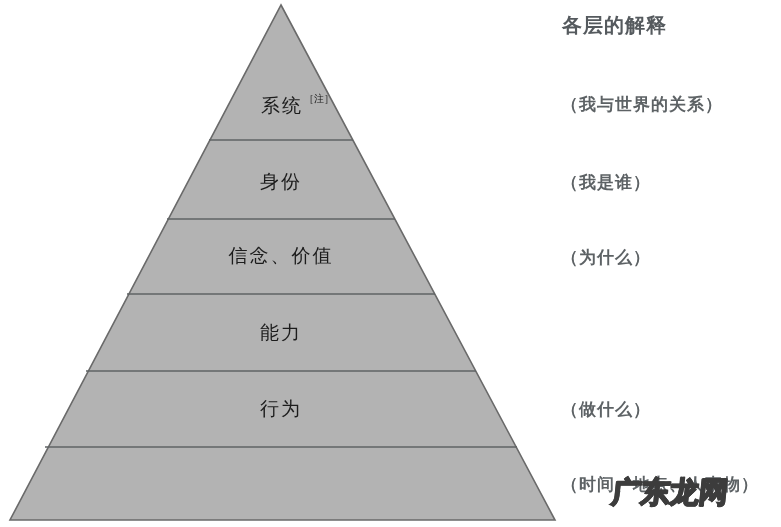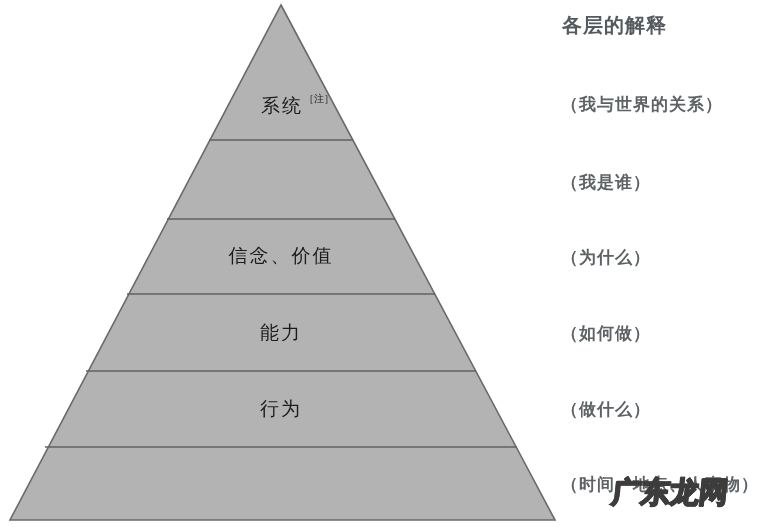--- a/index.html
+++ b/index.html
@@ -122,20 +122,23 @@
       <line x1="167" y1="219" x2="395" y2="219" stroke="#5f6365" stroke-width="1.5"></line>
       <line x1="127" y1="294" x2="435" y2="294" stroke="#5f6365" stroke-width="1.5"></line>
       <line x1="86" y1="371" x2="476" y2="371" stroke="#5f6365" stroke-width="1.5"></line>
       <line x1="45" y1="447" x2="517" y2="447" stroke="#5f6365" stroke-width="1.5"></line>
     </svg>
 
     <div class="band-wrap pyramid-label" style="top:96px;padding-left:16px;">
       <span class="lbl-text">系统</span><span class="lbl-note">［注］</span>
     </div>
 
+    <div class="band-wrap pyramid-label" style="top:172px;">
+      <span class="lbl-text">身份</span>
+    </div>
 
     <div class="band-wrap pyramid-label" style="top:246px;">
       <span class="lbl-text">信念、价值</span>
     </div>
 
     <div class="band-wrap pyramid-label" style="top:323px;">
       <span class="lbl-text">能力</span>
     </div>
 
     <div class="band-wrap pyramid-label" style="top:399px;">
@@ -147,21 +150,20 @@
   <div id="explanation-column">
 
     <div id="explanations-title">各层的解释</div>
 
     <div class="explanation-item" style="top:93px;">（我与世界的关系）</div>
 
     <div class="explanation-item" style="top:171px;">（我是谁）</div>
 
     <div class="explanation-item" style="top:246px;">（为什么）</div>
 
-    <div class="explanation-item" style="top:322px;">（如何做）</div>
 
     <div class="explanation-item" style="top:398px;">（做什么）</div>
 
     <div class="explanation-item" style="top:473px;">（时间、地点、人事物）</div>
   </div>
 
   <div id="watermark">广东龙网</div>
 
 </div>
 

